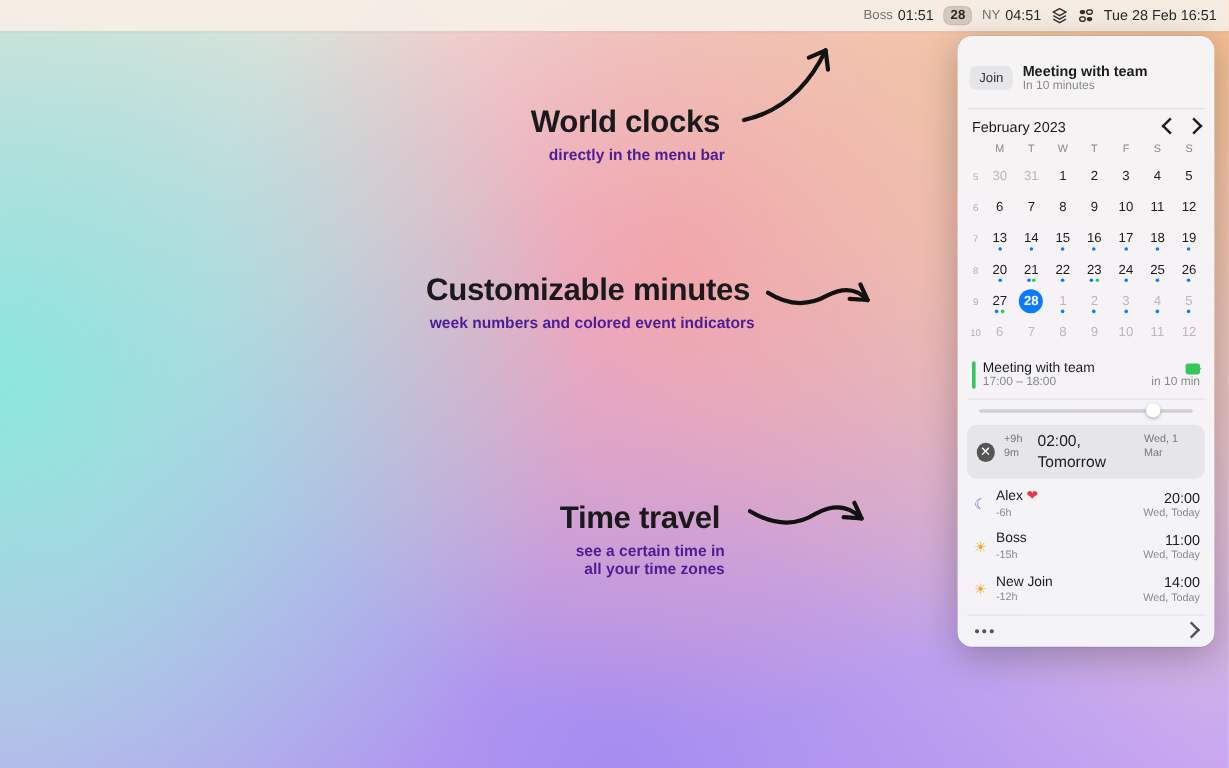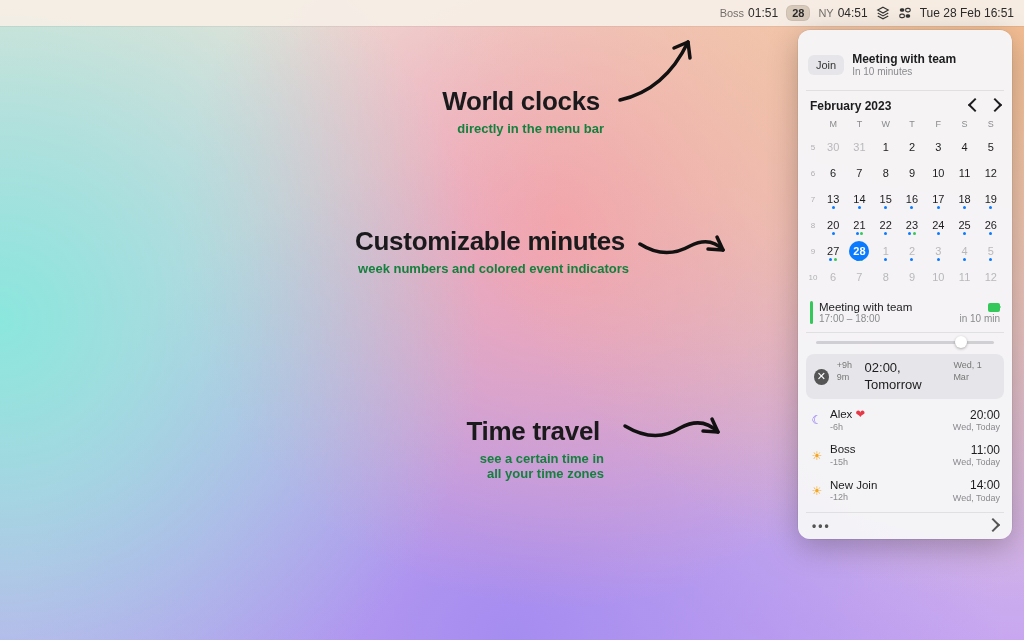--- a/index.html
+++ b/index.html
@@ -25,21 +25,21 @@
 
   .next-event { display:flex; align-items:center; gap:8px; padding:2px 2px 8px; }
   .join-btn { background:#e6e6ea; border-radius:6px; padding:4px 8px; font-size:11px; font-weight:500; color:#333; }
   .ne-text { display:flex; flex-direction:column; line-height:1.2; }
   .ne-title { font-weight:600; }
   .ne-sub { font-size:10px; color:#8a8a8e; }
 
   .divider { height:1px; background:rgba(0,0,0,0.08); margin:4px 0 8px; }
 
   .cal-head { display:flex; align-items:center; justify-content:space-between; padding:0 4px 6px; }
-  .cal-title { font-weight:700; font-size:12px; }
+  .cal-title { font-weight:400; font-size:12px; }
   .cal-nav { display:flex; gap:10px; }
   .chev { width:8px; height:8px; border:solid #1c1c1e; border-width:0 2px 2px 0; display:inline-block; }
   .chev.left { transform:rotate(135deg); }
   .chev.right { transform:rotate(-45deg); }
 
   .cal-grid { display:grid; grid-template-columns:14px repeat(7,1fr); gap:2px 0; text-align:center; font-size:11px; }
   .cal-dow { color:#8a8a8e; font-size:9px; font-weight:500; padding-bottom:4px; }
   .cal-wn { color:#b0b0b4; font-size:8px; display:flex; align-items:center; justify-content:center; }
   .cal-day { height:24px; display:flex; flex-direction:column; align-items:center; justify-content:center; position:relative; cursor:default; }
   .cal-day .num { line-height:1; z-index:1; }
@@ -79,21 +79,21 @@
   .tz-time { font-size:12px; font-weight:500; }
   .tz-day { font-size:9px; color:#8a8a8e; }
   .heart { color:#e63946; }
 
   .panel-foot { display:flex; align-items:center; justify-content:space-between; padding:6px 6px 2px; margin-top:4px; border-top:1px solid rgba(0,0,0,0.08); }
   .dots3 { letter-spacing:2px; font-weight:700; color:#555; font-size:12px; }
 
   
   .promo { position:absolute; color:#1a1a1c; text-align:right; }
   .promo h2 { margin:4px; font-size:26px; font-weight:800; letter-spacing:-0.3px; }
-  .promo p { margin:2px 0 0; font-size:13px; font-weight:600; color:#15803d; }
+  .promo p { margin:2px 0 0; font-size:13px; font-weight:600; color:#4c1d95; }
   .arrow { position:absolute; }
   .arrow svg { overflow:visible; }
 </style>
 </head>
 <body>
 
 <div class="bg"></div>
 
 <div class="menubar">
   <div class="mb-item">

